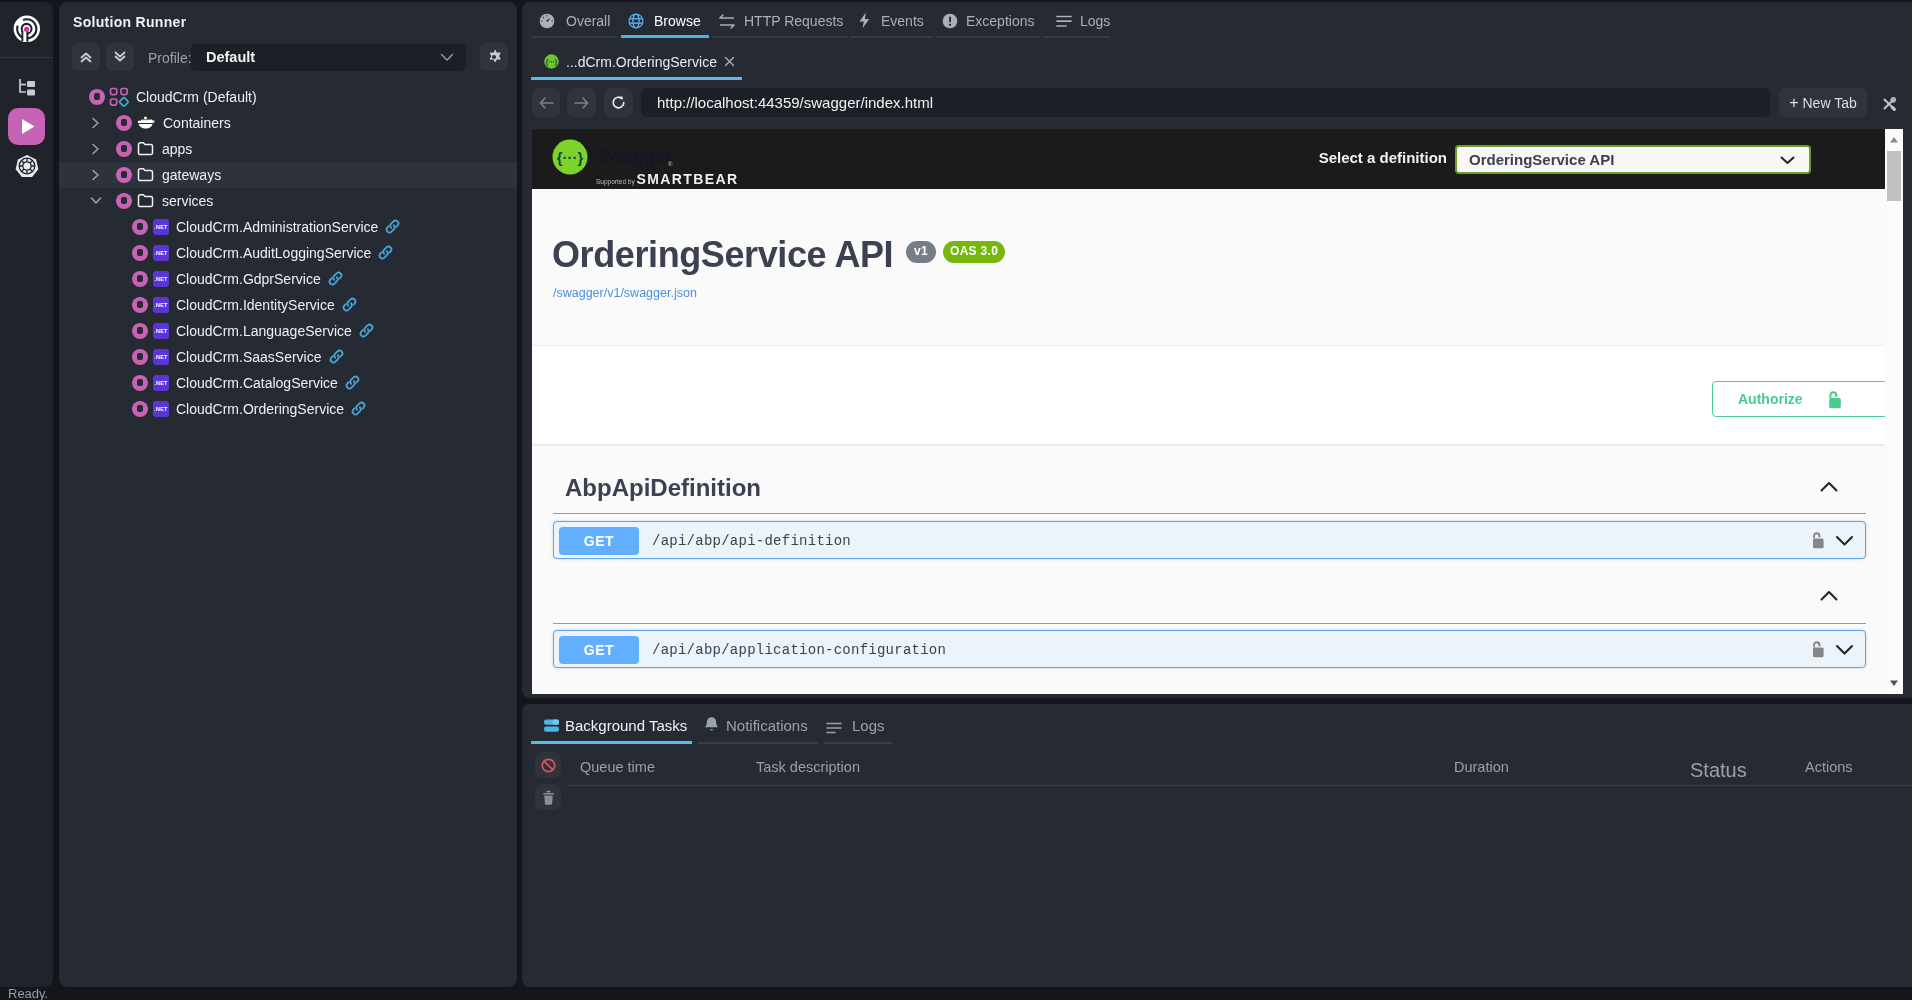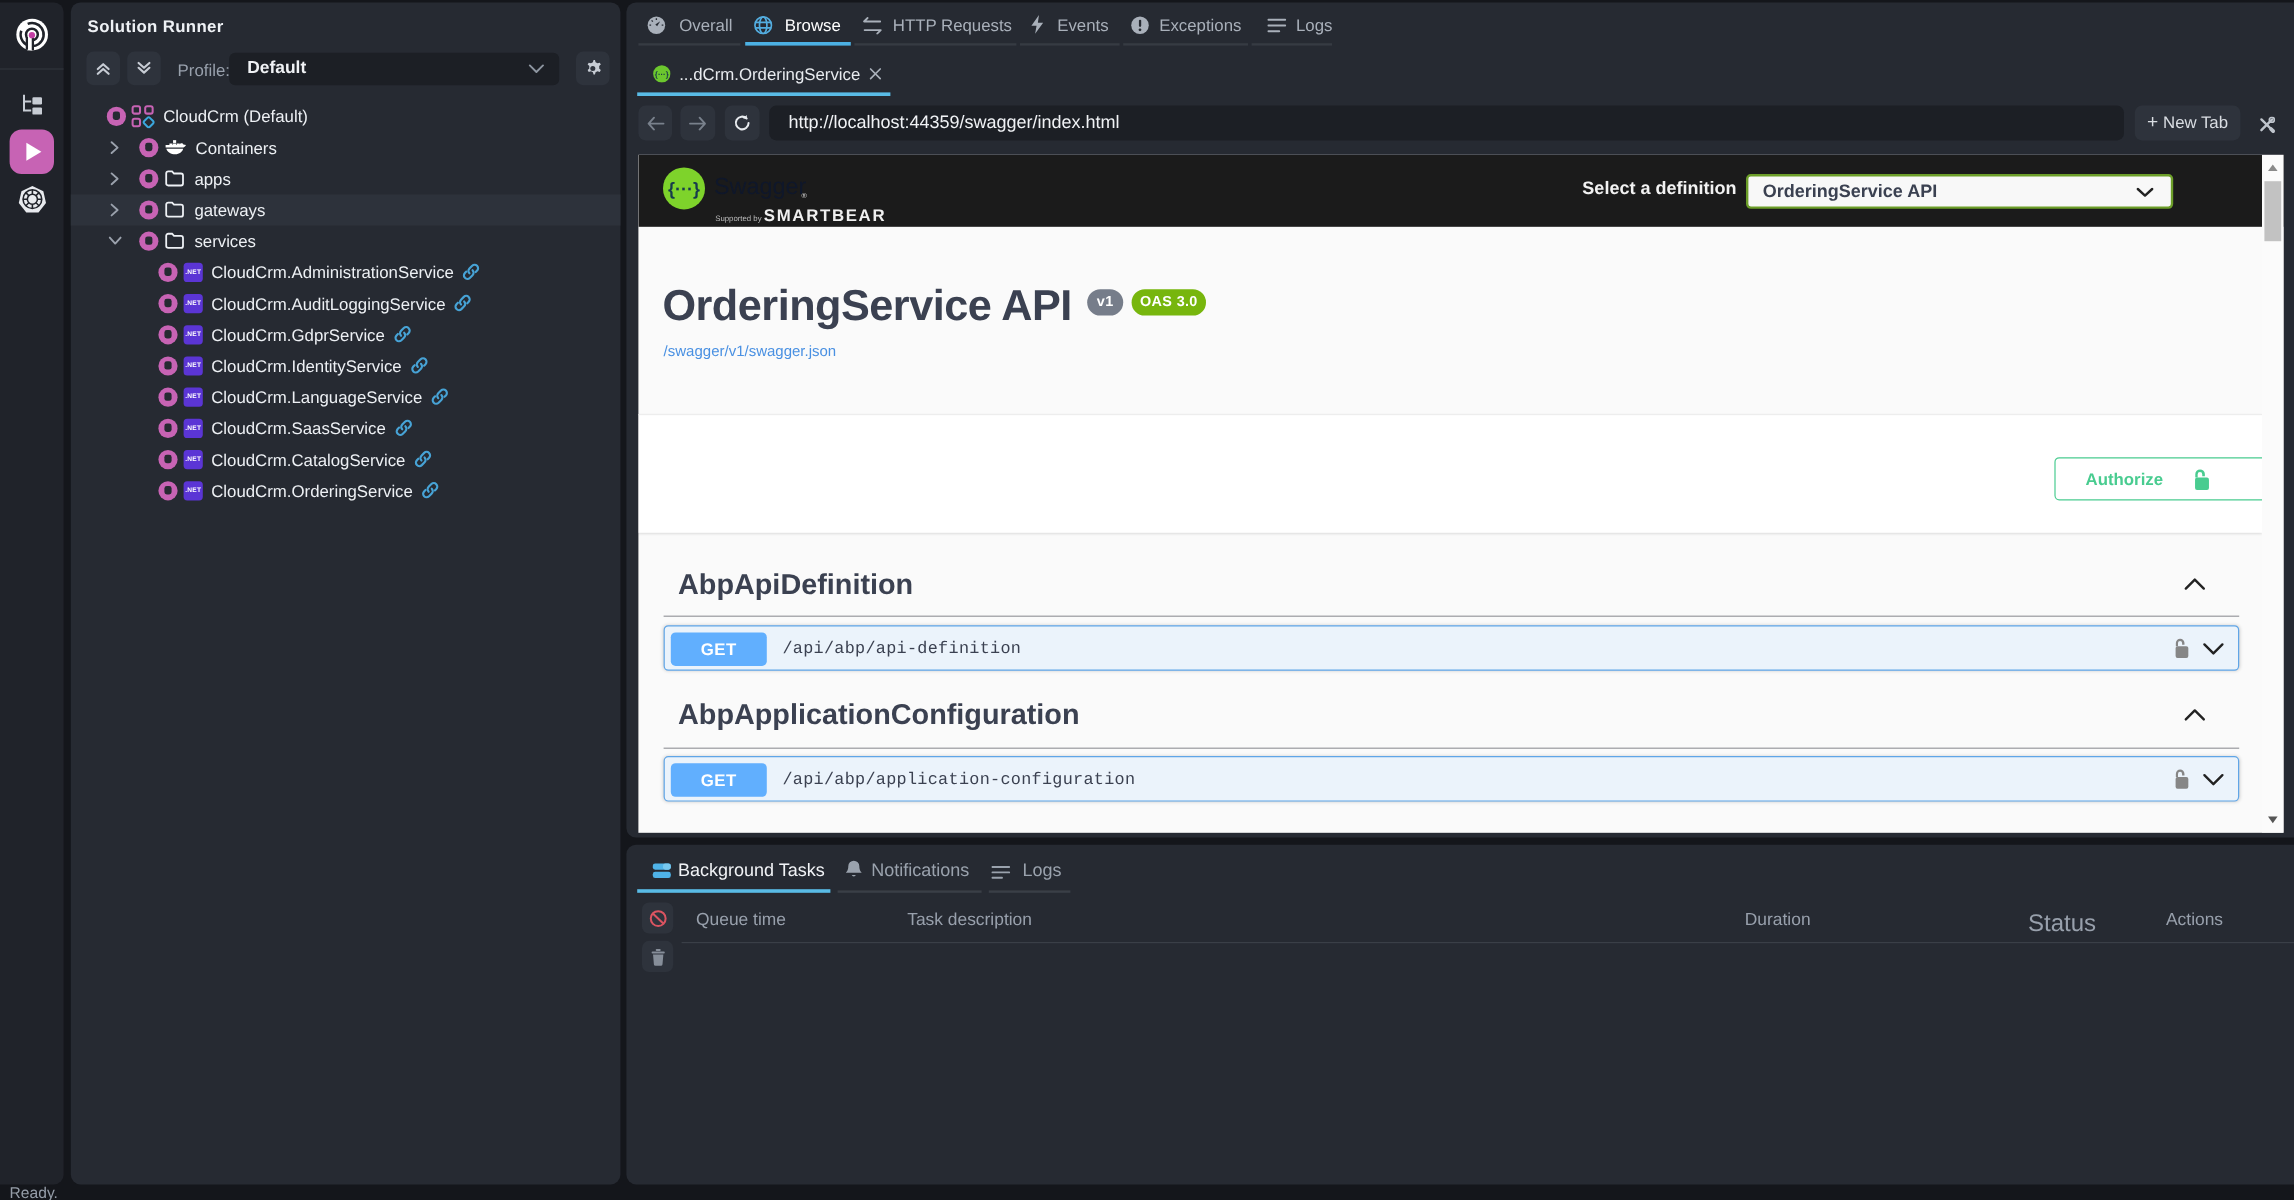--- a/index.html
+++ b/index.html
@@ -378,21 +378,20 @@
       <span class="getbadge">GET</span>
       <span class="getpath">/api/abp/api-definition</span>
       <svg class="abs lockpos" width="16" height="19" viewBox="0 0 16 19">
           <path d="M3.2 7.5 V4.9 a3.6 3.6 0 0 1 7.2 0 V6.2 h-2 V4.9 a1.7 1.7 0 0 0 -3.4 0 V7.5 Z" fill="#868686"></path>
           <rect x="3" y="7.5" width="10.6" height="9.8" rx="1.6" fill="#868686"></rect>
         </svg>
       <svg class="abs chevpos" width="19" height="12" viewBox="0 0 19 12">
           <path d="M2 2 L9.5 9.5 L17 2" fill="none" stroke="#222" stroke-width="2" stroke-linecap="round" stroke-linejoin="round"></path>
         </svg>
     </div>
-    <div class="abs" style="left:33px; top:453px; font-size:24px; font-weight:700; color:#3b4151;">AbpApplicationConfiguration</div>
     <svg class="abs" style="left:1288px; top:461px;" width="18" height="11" viewBox="0 0 18 11">
         <path d="M1.5 9.5 L9 2 L16.5 9.5" fill="none" stroke="#222" stroke-width="2" stroke-linecap="round" stroke-linejoin="round"></path>
       </svg>
     <div class="abs" style="left:21px; top:494px; width:1313px; height:1px; background:#989a9e;"></div>
     <div class="abs getrow" style="top:501px;">
       <span class="getbadge">GET</span>
       <span class="getpath">/api/abp/application-configuration</span>
       <svg class="abs lockpos" width="16" height="19" viewBox="0 0 16 19">
           <path d="M3.2 7.5 V4.9 a3.6 3.6 0 0 1 7.2 0 V6.2 h-2 V4.9 a1.7 1.7 0 0 0 -3.4 0 V7.5 Z" fill="#868686"></path>
           <rect x="3" y="7.5" width="10.6" height="9.8" rx="1.6" fill="#868686"></rect>

